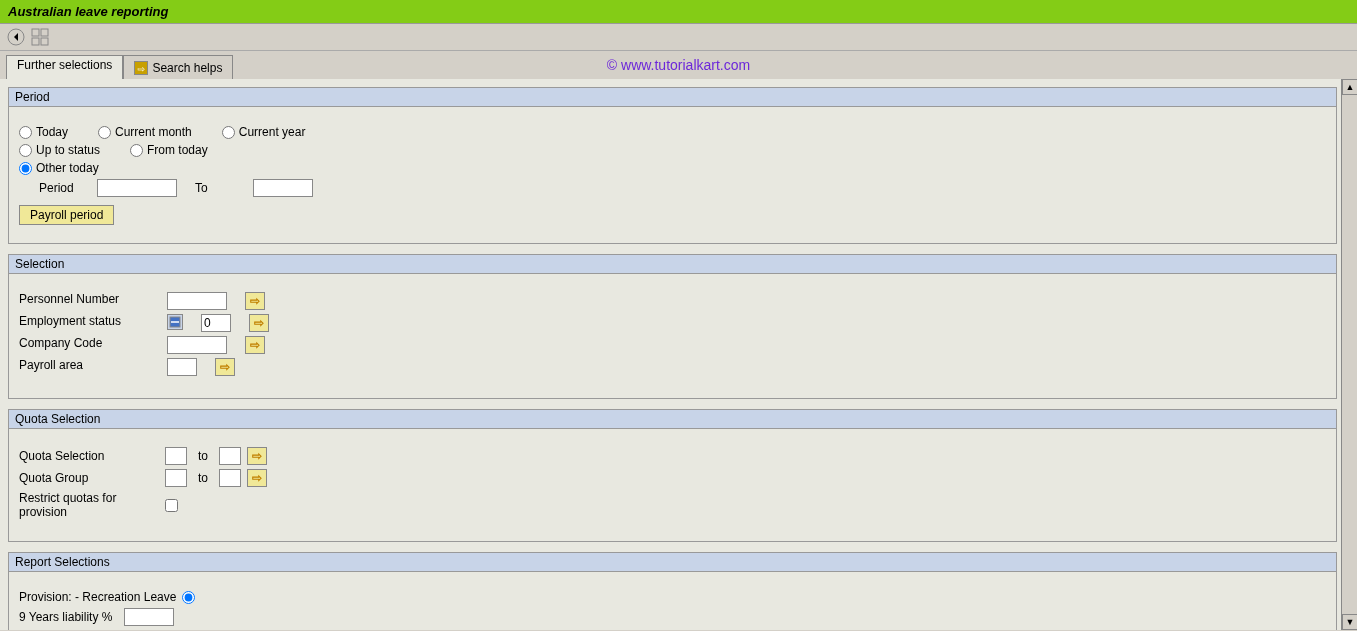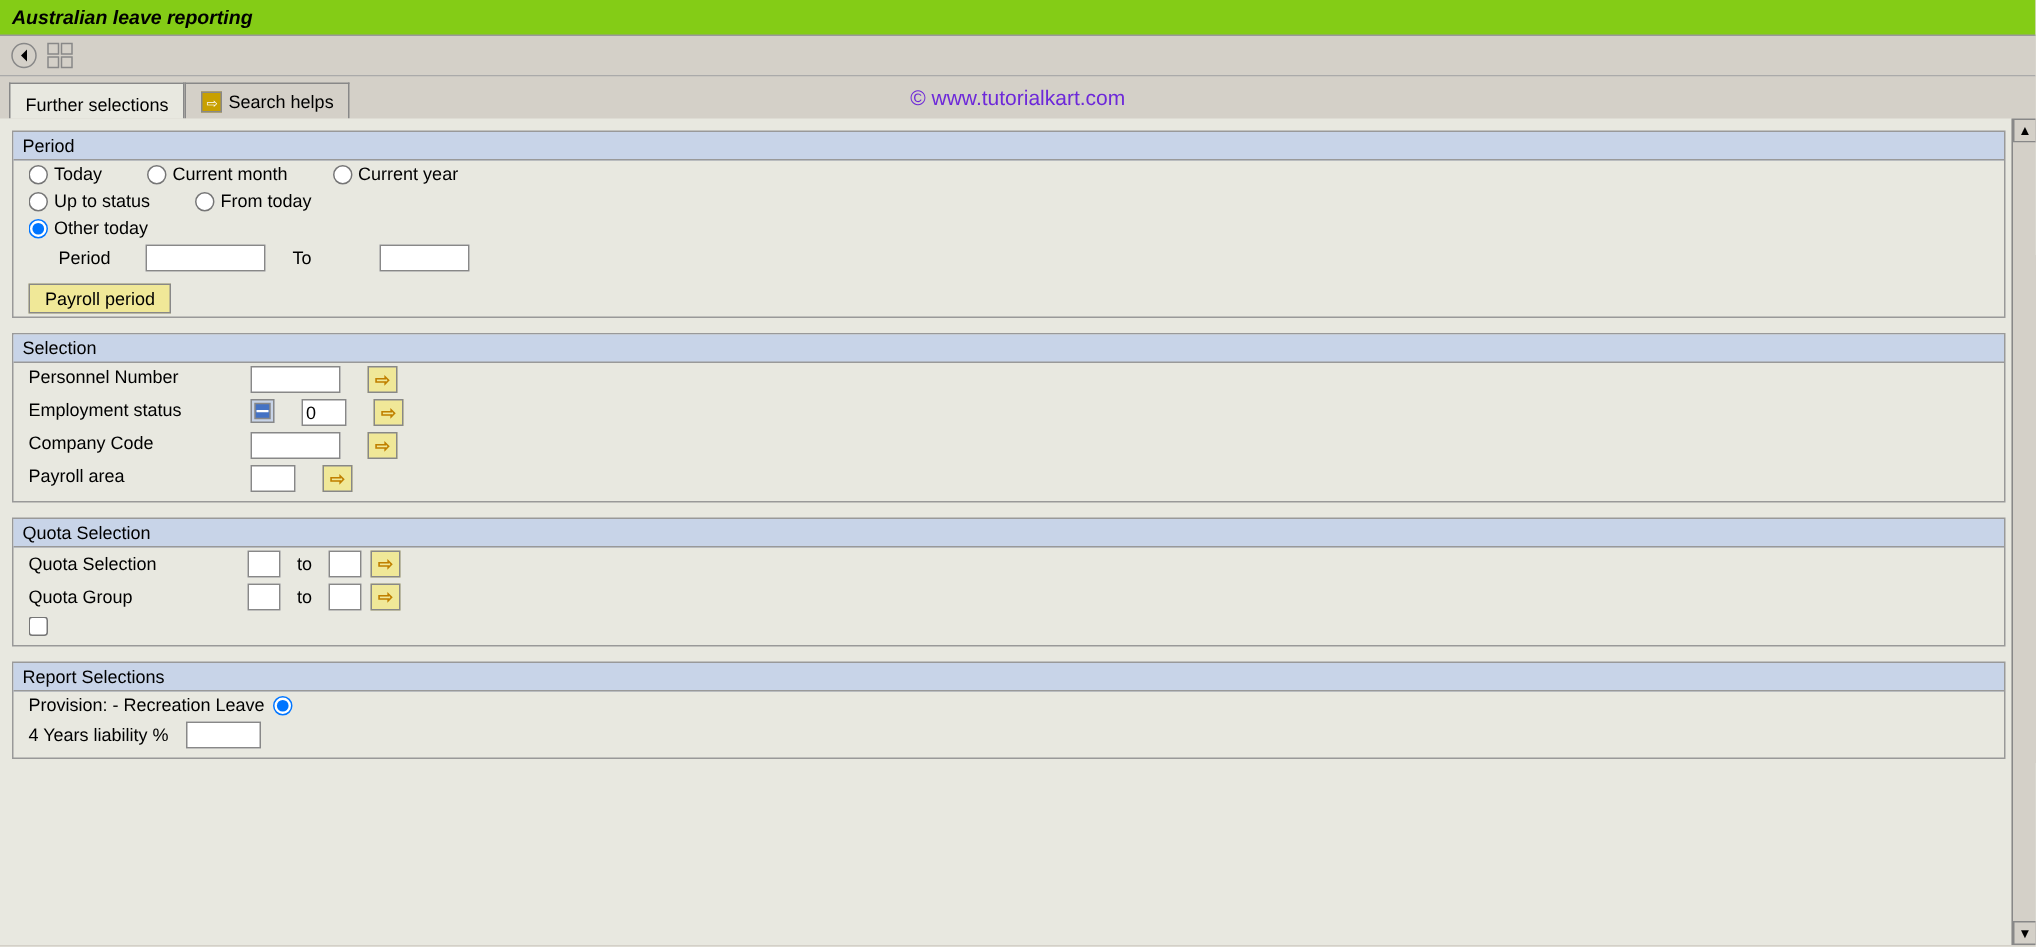--- a/index.html
+++ b/index.html
@@ -45,21 +45,21 @@
     }
     .tab-btn {
       background: #d4d0c8;
       border: 1px solid #888;
       border-bottom: none;
       padding: 2px 10px;
       cursor: pointer;
       font-size: 12px;
       height: 24px;
       display: flex;
-      align-items: flex-end;
+      align-items: flex-start;
       gap: 4px;
       min-width: 100px;
       justify-content: center;
     }
     .tab-btn.active {
       background: #e8e8e0;
       font-weight: normal;
     }
     .main-content {
       background: #e8e8e0;
@@ -74,21 +74,21 @@
       margin-bottom: 10px;
     }
     .section-header {
       background: #c8d4e8;
       padding: 2px 6px;
       font-weight: normal;
       font-size: 12px;
       border-bottom: 1px solid #999;
     }
     .section-body {
-      padding: 2px 10px;
+      padding: 18px 10px;
     }
     .radio-row {
       display: flex;
       align-items: center;
       gap: 30px;
       margin-bottom: 4px;
     }
     .radio-item {
       display: flex;
       align-items: center;
@@ -321,34 +321,35 @@
 
         <div class="quota-row">
           <span class="quota-label">Quota Group</span>
           <input type="text" style="width: 22px;">
           <span class="to-label">to</span>
           <input type="text" style="width: 22px;">
           <div class="arrow-btn"></div>
         </div>
 
         <div class="quota-row">
+          <span class="quota-label">Restrict quotas for provision</span>
           <input type="checkbox" style="">
         </div>
       </div>
     </div>
 
     <div class="section">
       <div class="section-header">Report Selections</div>
       <div class="section-body">
         <div class="report-row">
           <span>Provision: - Recreation Leave</span>
           <input type="radio" name="provision" checked="" style="">
         </div>
         <div class="report-row">
-          <span>4  Years liability %</span>
+          <span>9  Years liability %</span>
           <input type="text" style="width: 50px; margin-left: 6px;">
         </div>
       </div>
     </div>
 
   </div>
 
   <div style="width:16px; background:#d4d0c8; border-left:1px solid #888; display:flex; flex-direction:column; height:calc(631px - 80px); position:absolute; right:0; top:0;">
     <div style="width:16px;height:16px;background:#d4d0c8;border:1px solid #888;display:flex;align-items:center;justify-content:center;cursor:pointer;font-size:9px;">▲</div>
     <div style="flex:1;background:#d4d0c8;"></div>

